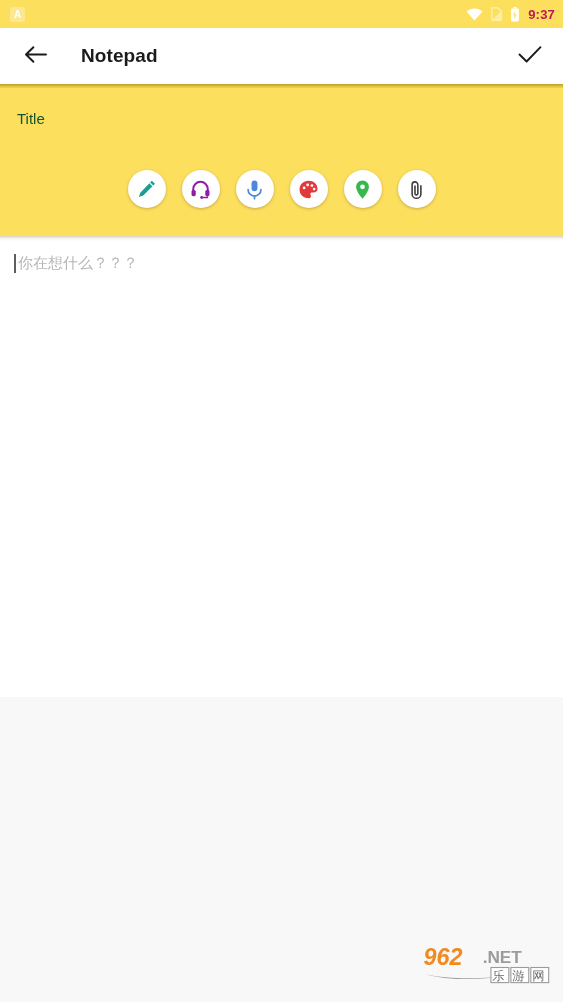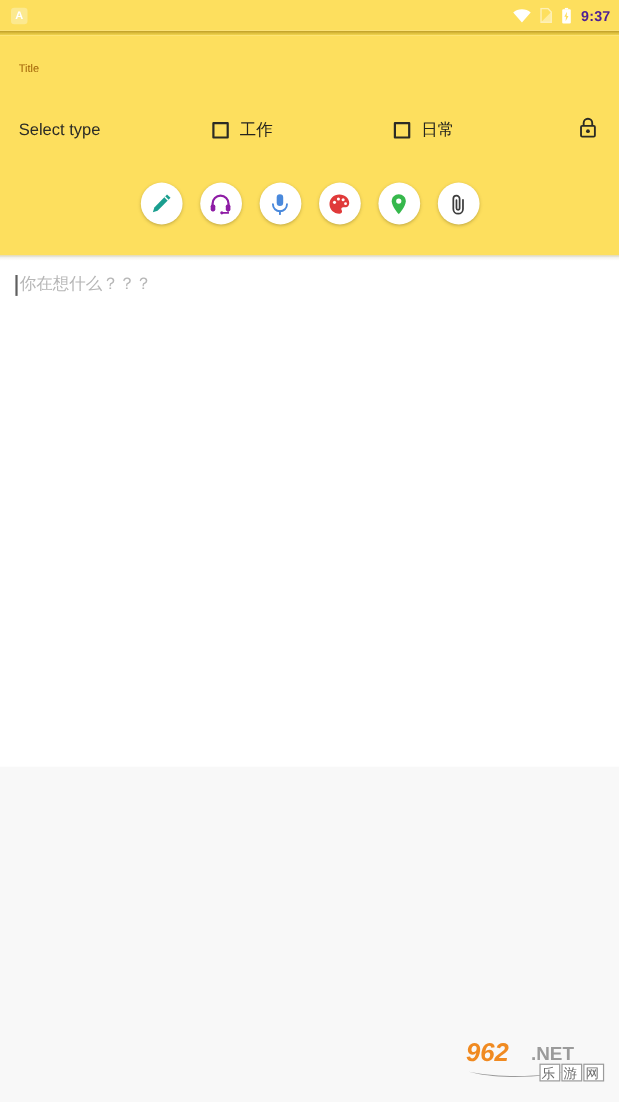--- a/index.html
+++ b/index.html
@@ -40,21 +40,21 @@
     text-align: center;
     font-weight: bold;
   }
   .sb-right {
     margin-left: auto;
     display: flex;
     align-items: center;
     gap: 7px;
   }
   .sb-time {
-    color: #4c1d95;
+    color: #be185d;
     font-size: 13px;
     font-weight: 600;
     letter-spacing: .2px;
     margin-left: 1px;
   }
   .ic-wifi { width: 17px; height: 13px; display: block; }
   .ic-sim  { width: 13px; height: 14px; display: block; opacity: .55; }
   .ic-batt { width: 10px; height: 15px; display: block; }
 
   
@@ -100,22 +100,22 @@
     background: linear-gradient(to bottom, rgba(120,105,40,.30) 0%, rgba(150,140,90,.10) 45%, rgba(255,255,255,0) 100%);
   }
 
   .title-row {
     height: 60px;
     display: flex;
     align-items: center;
     padding-left: 17px;
   }
   .title-placeholder {
-    font-size: 10px;
-    color: #a16207;
+    font-size: 15px;
+    color: #14532d;
   }
 
   .type-row {
     height: 52px;
     display: flex;
     align-items: center;
     padding: 0 17px 0 17px;
   }
   .type-label {
     font-size: 15px;
@@ -237,52 +237,46 @@
         <svg class="ic-batt" viewBox="0 0 12 20">
           <rect x="4" y="0" width="4" height="2" fill="#ffffff"></rect>
           <rect x="0.8" y="2" width="10.4" height="17.2" rx="1.4" fill="#ffffff"></rect>
           <path d="M6.6 5 L3.4 11 h2 L4.9 16.4 L8.4 10.2 h-2.2 Z" fill="#fddf5e"></path>
         </svg>
       </span>
       <span class="sb-time">9:37</span>
     </div>
   </div>
 
+  <div class="toolbar">
+    <div class="tb-back">
+      <span>
+        <svg width="23" height="19" viewBox="0 0 23 19">
+          <path d="M22 9.5 H2.6 M9.4 2.2 L2 9.5 L9.4 16.8" fill="none" stroke="#1b1b1b" stroke-width="1.9" stroke-linecap="round" stroke-linejoin="round"></path>
+        </svg>
+      </span>
+    </div>
+    <div class="tb-title">Notepad</div>
+    <div class="tb-done">
+      <span>
+        <svg width="24" height="19" viewBox="0 0 24 19">
+          <path d="M1.5 9.5 L8.6 16.5 L22.5 2.2" fill="none" stroke="#1b1b1b" stroke-width="1.9" stroke-linecap="round" stroke-linejoin="round"></path>
+        </svg>
+      </span>
+    </div>
+  </div>
 
   <div class="card-shadow-top"></div>
 
   <div class="yellow-card">
 
     <div class="title-row">
       <span class="title-placeholder">Title</span>
     </div>
 
-    <div class="type-row">
-      <span class="type-label">Select type</span>
-
-      <div class="checkgroup">
-        <span class="cbox"></span>
-        <span class="cbox-label">工作</span>
-      </div>
-
-      <div class="checkgroup second">
-        <span class="cbox"></span>
-        <span class="cbox-label">日常</span>
-      </div>
-
-      <div class="lock-wrap">
-        <span>
-          <svg width="17" height="20" viewBox="0 0 17 20">
-            <path d="M4.6 8.4 V5.8 a3.9 3.9 0 0 1 7.8 0 V8.4" fill="none" stroke="#2b2b24" stroke-width="1.7"></path>
-            <rect x="2.2" y="8.4" width="12.6" height="9.8" rx="1.1" fill="none" stroke="#2b2b24" stroke-width="1.7"></rect>
-            <circle cx="8.5" cy="13.3" r="1.7" fill="#2b2b24"></circle>
-          </svg>
-        </span>
-      </div>
-    </div>
 
     <div class="actions">
 
       <div class="fab">
         <span>
           <svg width="21" height="21" viewBox="0 0 22 22">
             <path d="M16.6 1.8 L19.9 5.1 L7.6 17.4 L3.1 18.8 L4.5 14.3 Z" fill="#1a9e8f"></path>
             <path d="M14.4 4.0 L17.7 7.3" stroke="#ffffff" stroke-width="1.3"></path>
           </svg>
         </span>

